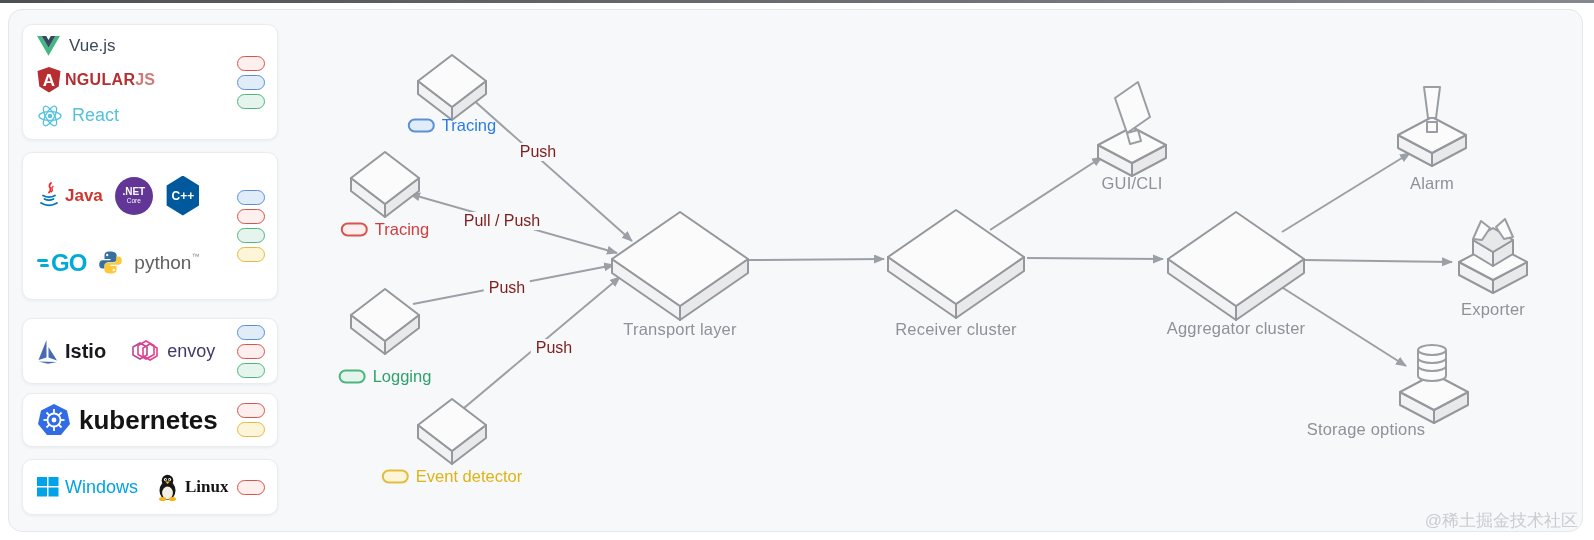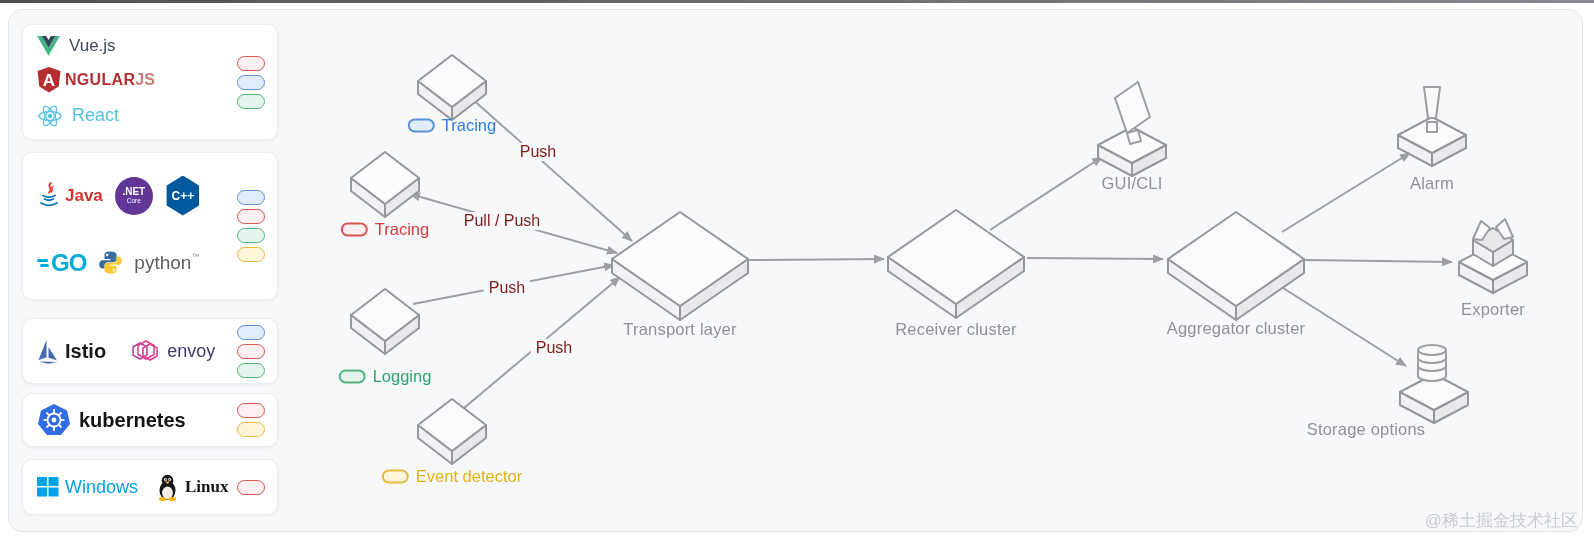--- a/index.html
+++ b/index.html
@@ -43,21 +43,21 @@
   .go-dash::after{width:9px;left:3px;top:7px;}
   .py-lbl{font-size:19px;color:#5f6163;font-weight:500;}
   .py-tm{font-size:8px;color:#8b8d90;vertical-align:top;}
   .php-badge{width:52px;height:27px;border-radius:50%;background:#8087c0;border:2px solid #26263f;
         display:flex;align-items:center;justify-content:center;box-sizing:border-box;}
   .php-badge span{color:#fff;font-size:14px;font-weight:700;font-style:italic;}
   .node-wrap{display:flex;align-items:center;gap:1px;}
   .node-letter{font-size:21px;font-weight:800;color:#3d3d3d;letter-spacing:.5px;}
   .istio-lbl{font-size:20px;font-weight:700;color:#17191c;}
   .envoy-lbl{font-size:18px;font-weight:500;color:#42386b;}
-  .k8s-lbl{font-size:20px;font-weight:700;color:#141414;}
+  .k8s-lbl{font-size:26px;font-weight:700;color:#141414;}
   .win-lbl{font-size:18px;color:#00a2e8;font-weight:500;}
   .linux-lbl{font-size:17px;color:#141414;font-weight:700;font-family:"Liberation Serif",serif;}
   
   #diagram-svg{position:absolute;left:0;top:0;z-index:1;}
   #labels{position:absolute;left:0;top:0;width:1594px;height:540px;z-index:2;pointer-events:none;}
   .node-label{position:absolute;transform:translate(-50%,-50%);display:flex;align-items:center;gap:7px;
         font-size:16.5px;font-weight:500;white-space:nowrap;}
   .dpill{width:27px;height:14px;border-radius:8px;border:2px solid;box-sizing:border-box;display:inline-block;}
   .gray-label{position:absolute;transform:translate(-50%,-50%);font-size:16.5px;color:#8d9299;
         white-space:nowrap;letter-spacing:.2px;}

